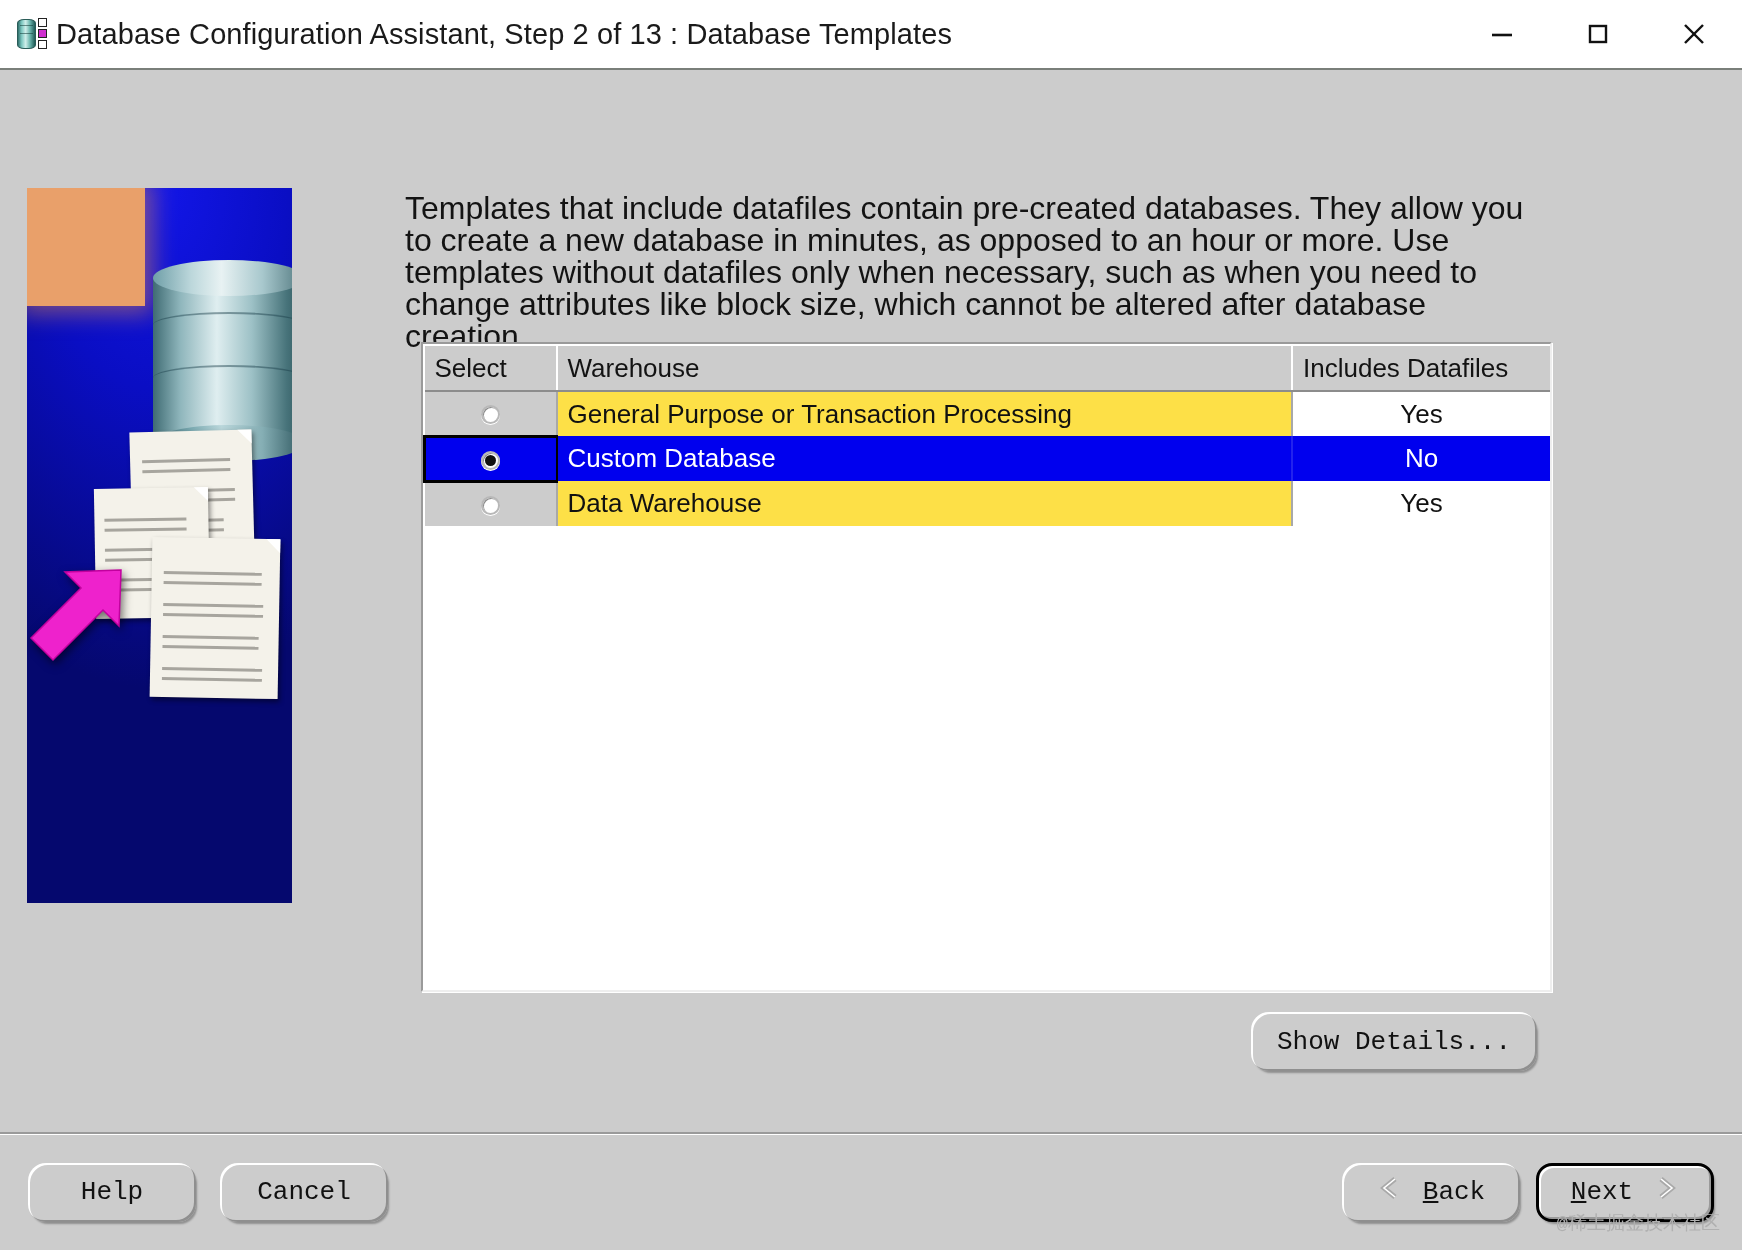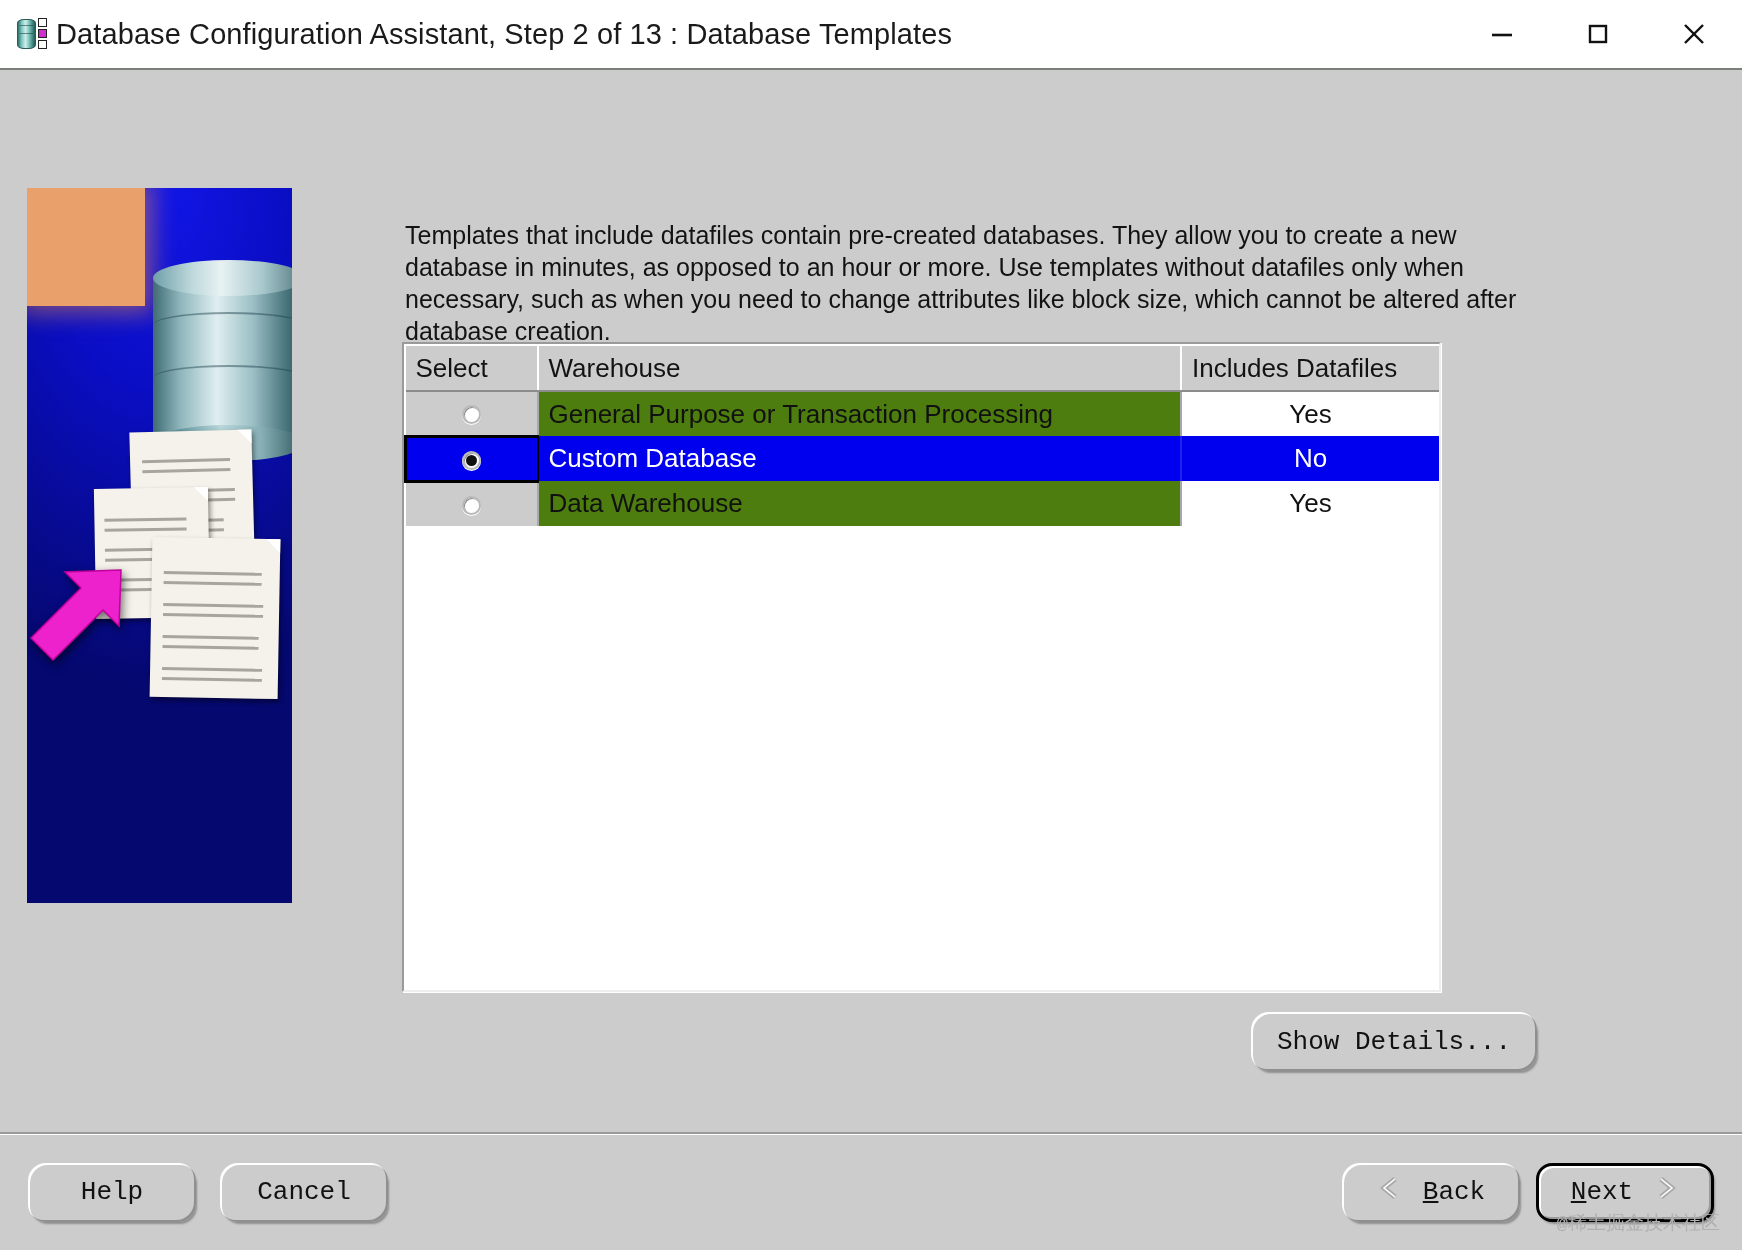--- a/index.html
+++ b/index.html
@@ -229,32 +229,31 @@
   .pane {
     flex: 1;
     position: relative;
     padding: 0;
   }
   .desc {
     position: absolute;
     left: 5px;
     top: 122px;
     width: 1130px;
-    font-size: 25px;
+    font-size: 32px;
     line-height: 32px;
     color: #131313;
-    margin-top: 27px;
   }
 
   
   .table-frame {
     position: absolute;
-    left: 2px;
+    left: 21px;
     top: 272px;
-    width: 1039px;
+    width: 1131px;
     height: 650px;
     background: #ffffff;
     border-top: 2px solid #9a9a9a;
     border-left: 2px solid #9a9a9a;
     border-right: 2px solid #eeeeee;
     border-bottom: 2px solid #eeeeee;
     box-sizing: border-box;
     box-shadow: 1px 1px 0 0 #ffffff;
   }
   .tbl {
@@ -283,21 +282,21 @@
     padding: 0;
     border-right: 2px solid #a8a8a8;
     box-sizing: border-box;
     vertical-align: middle;
   }
   .tbl td.c-sel {
     background: #cccccc;
     text-align: center;
     border-right: 2px solid #a8a8a8;
   }
-  .tbl td.c-tpl { background: #4d7c0f; padding-left: 10px; }
+  .tbl td.c-tpl { background: #fde047; padding-left: 10px; }
   .tbl td.c-inc { background: #ffffff; text-align: center; border-right: none; }
 
   .tbl tr.sel td.c-sel {
     background: #0000ee;
     border: 3px solid #000000;
     border-right: 2px solid #000000;
   }
   .tbl tr.sel td.c-tpl,
   .tbl tr.sel td.c-inc {
     background: #0000ee;

